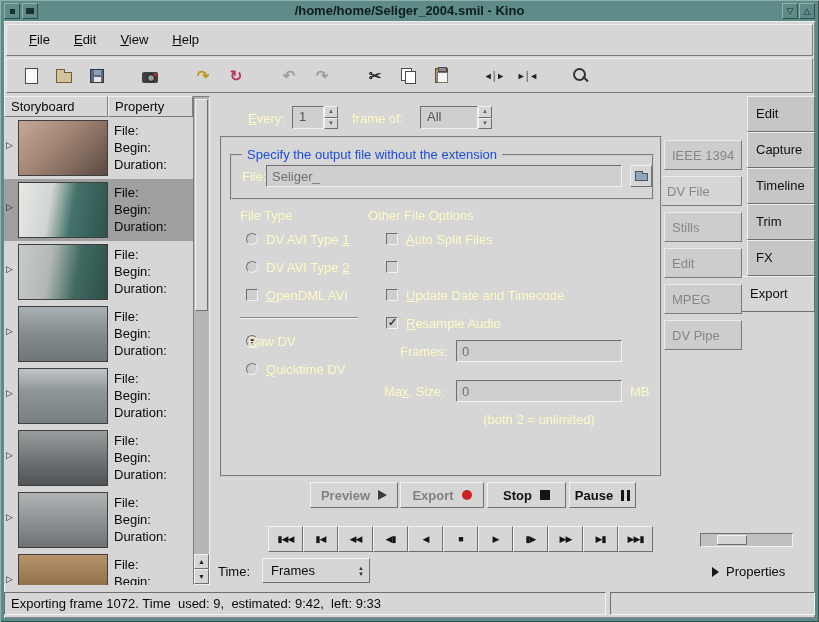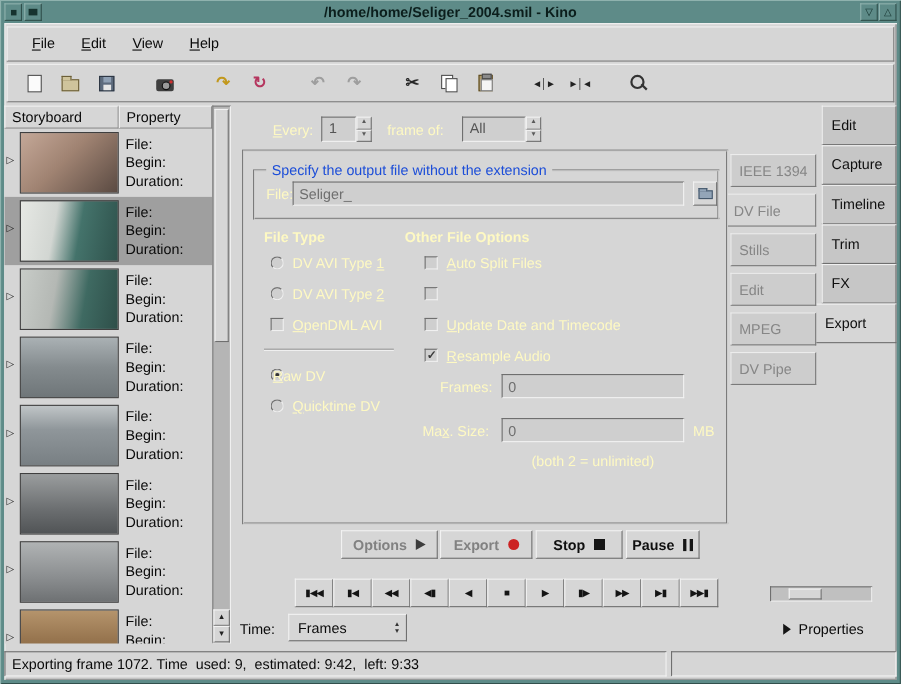--- a/index.html
+++ b/index.html
@@ -87,21 +87,21 @@
   .mtab { position:absolute; left:747px; width:68px; height:36px; background:#c6c6c6; font-size:13px;
           color:#0f0f0f; padding:9px 0 0 8px; border:1px solid; border-color:#f0f0f0 #6f6f6f #6f6f6f #f0f0f0; }
   .mtab.active { left:742px; width:73px; background:#d6d6d6; border-left:none; }
 
   .stab { position:absolute; left:664px; width:78px; height:30px; background:#cdcdcd; font-size:13px;
           color:#868686; padding:7px 0 0 7px; border:1px solid; border-color:#ececec #7a7a7a #7a7a7a #ececec; }
   .stab.active { left:660px; width:82px; background:#d6d6d6; border-left:none; }
 
   
   .lab { position:absolute; font-size:13px; color:#fef9c3; white-space:nowrap; }
-  .lab.bold { font-weight:bold; }
+  .lab.bold { font-weight:normal; }
   .lab.dark { color:#0a0a0a; }
 
   .spin { position:absolute; height:23px; display:flex; }
   .spin-entry { flex:1; background:#cfcfcf; border:1px solid; border-color:#6f6f6f #f2f2f2 #f2f2f2 #6f6f6f;
                 font-size:13px; color:#555; padding:2px 0 0 6px; }
   .spin-btns { width:14px; display:flex; flex-direction:column; }
   .spin-b { flex:1; background:#d6d6d6; border:1px solid; border-color:#f2f2f2 #6f6f6f #6f6f6f #f2f2f2;
             font-size:6px; color:#5a5a5a; text-align:center; line-height:9px; }
 
   .frame { position:absolute; border:2px groove #cfcfcf; }
@@ -376,21 +376,21 @@
   <div class="lab" style="left:406px;top:316px"><u>R</u>esample Audio</div>
 
   <div class="lab" style="left:400px;top:344px">Frames:</div>
   <div class="entry abs" style="left:456px;top:340px;width:166px;height:22px">0</div>
   <div class="lab" style="left:384px;top:384px">Ma<u>x</u>. Size:</div>
   <div class="entry abs" style="left:456px;top:380px;width:166px;height:22px">0</div>
   <div class="lab" style="left:630px;top:384px">MB</div>
   <div class="lab" style="left:456px;top:412px;width:166px;text-align:center">(both 2 = unlimited)</div>
 
   <div class="xbtn disabled" style="left:310px;width:88px">
-    <span>Options</span>
+    <span>Preview</span>
     <span class="bi-play"></span>
   </div>
   <div class="xbtn disabled" style="left:400px;width:84px">
     <span>Export</span>
     <span class="bi-rec"></span>
   </div>
   <div class="xbtn" style="left:487px;width:79px">
     <span>Stop</span>
     <span class="bi-stop"></span>
   </div>

